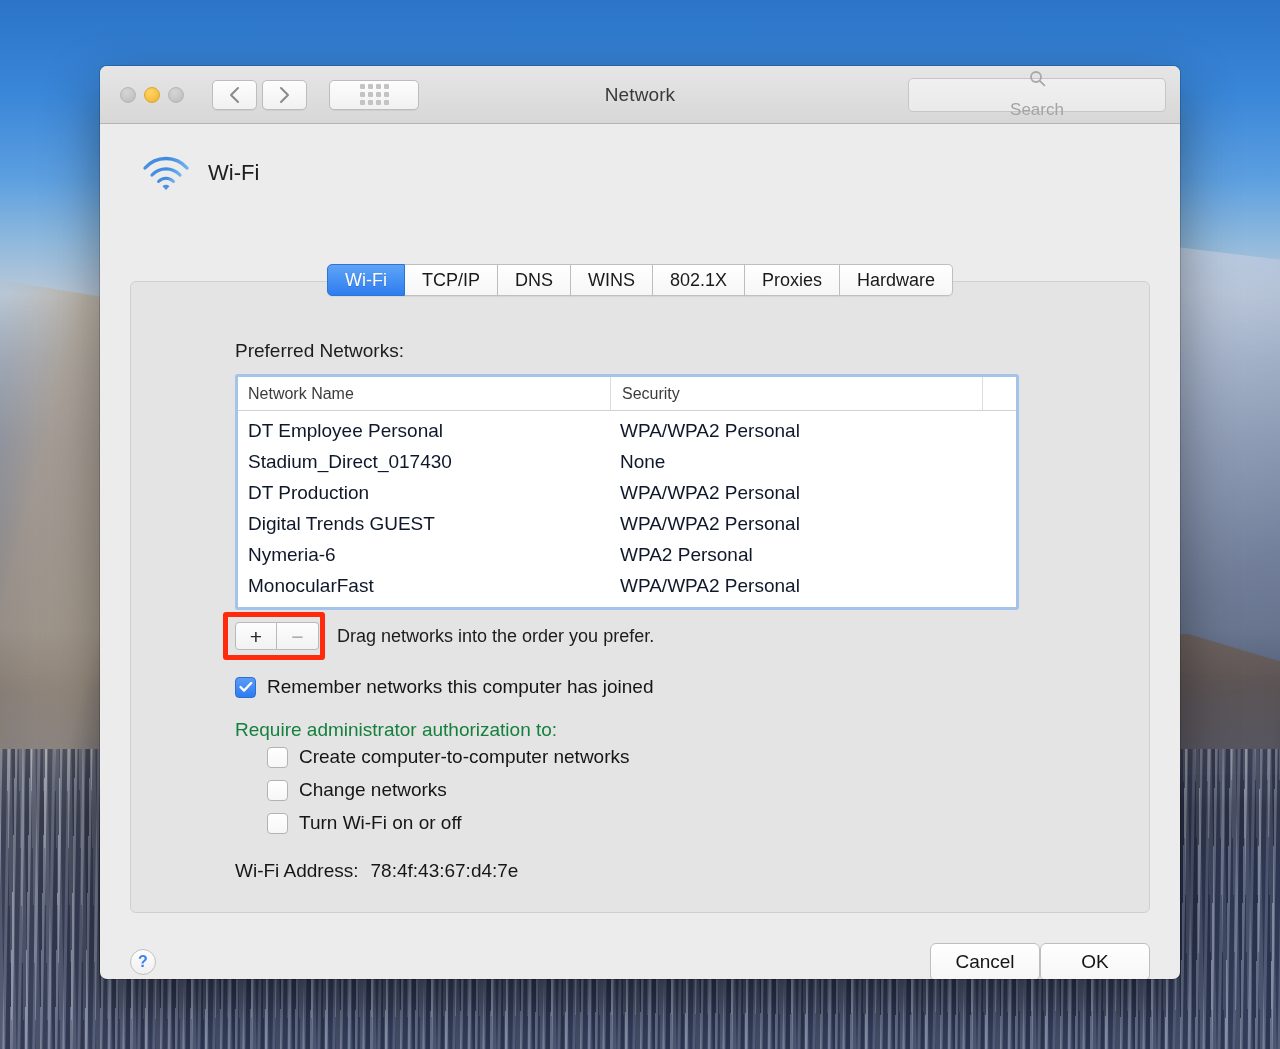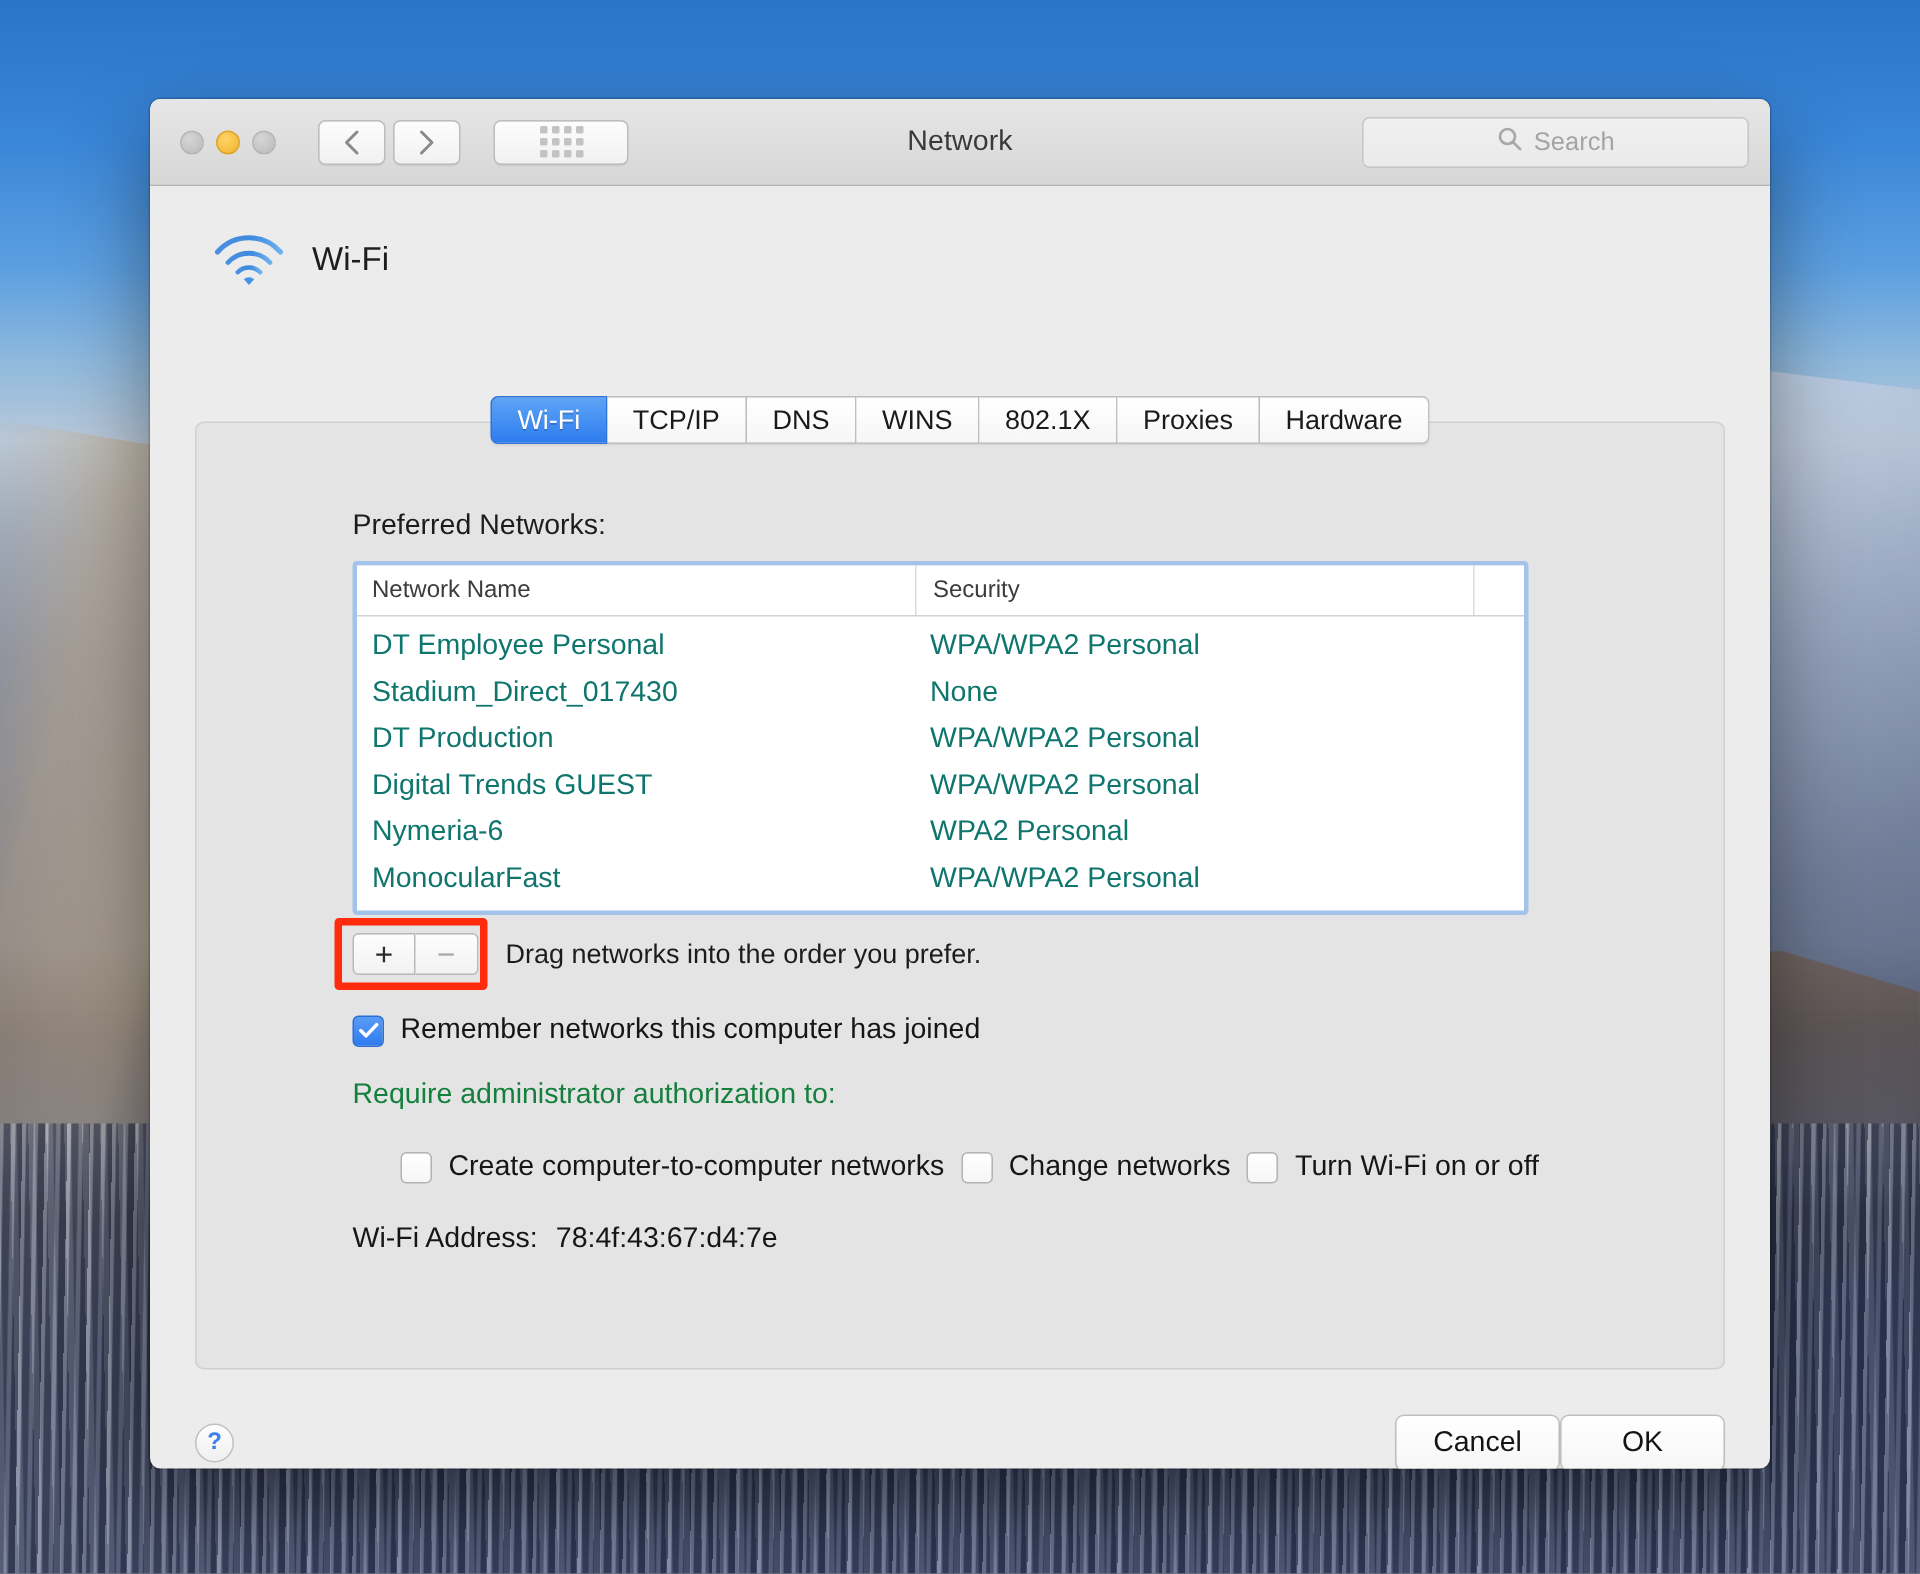--- a/index.html
+++ b/index.html
@@ -134,21 +134,21 @@
     display: flex; align-items: center; justify-content: center;
     font-size: 19px; color: #3a3a3a; pointer-events: none;
     letter-spacing: .1px;
   }
   #search-wrap { margin-left: auto; }
   #search-field {
     width: 258px; height: 34px; border-radius: 5px;
     background: linear-gradient(to bottom, #f0f0f0, #eaeaea);
     border: 1px solid #c6c6c6;
     display: flex; align-items: center; justify-content: center; gap: 8px;
-    color: #a4a4a4; font-size: 17px;
+    color: #a4a4a4; font-size: 17px; flex-direction: column;
   }
 
   
   #win-body { flex: 1 1 auto; position: relative; padding: 0 16px 0 16px; }
 
   #service-header { display: flex; align-items: center; gap: 18px; padding: 30px 0 0 26px; }
   #wifi-glyph { width: 48px; height: 38px; }
   #service-name { font-size: 22px; color: #1d1d1d; }
 
   
@@ -197,21 +197,21 @@
     display: flex; height: 34px; align-items: center;
     border-bottom: 1px solid #d2d2d2;
     background: #ffffff;
   }
   .th { font-size: 16px; color: #3c3c3c; padding-left: 10px; position: relative; height: 100%; display:flex; align-items:center; }
   .th.c1 { width: 372px; }
   .th.c2 { width: 372px; border-left: 1px solid #dcdcdc; padding-left: 11px; }
   .th.c3 { flex: 1; border-left: 1px solid #dcdcdc; }
   #table-body { padding: 4px 0 6px 0; }
   .trow { display: flex; height: 31px; align-items: center; }
-  .td { font-size: 19px; color: #0f766e; padding-left: 10px; }
+  .td { font-size: 19px; color: #0f172a; padding-left: 10px; }
   .td.c1 { width: 372px; }
   .td.c2 { width: 372px; }
 
   
   #addrow { display: flex; align-items: center; margin-top: 12px; position: relative; }
   #pm-highlight {
     position: absolute; left: -12px; top: -10px;
     width: 102px; height: 48px;
     border: 5px solid #ff2b0c; border-radius: 3px;
     pointer-events: none;
@@ -240,21 +240,21 @@
   }
   .cbox.on {
     background: linear-gradient(to bottom, #5a9bf6, #2f7bf0);
     border-color: #2a6fd6;
   }
   .cbox.on svg { display: block; }
   .cbox svg { display: none; }
   .cblabel { font-size: 19px; color: #161616; }
 
   #require-label { font-size: 19px; color: #15803d; margin-top: 21px; }
-  #require-list { margin-top: 26px; padding-left: 32px; display: flex; flex-direction: row; gap: 11px; }
+  #require-list { margin-top: 5px; padding-left: 32px; display: flex; flex-direction: column; gap: 11px; }
 
   #wifi-address { margin-top: 26px; font-size: 19px; color: #161616; }
   #wifi-address .mac { margin-left: 12px; }
 
   
   #footer {
     position: absolute; left: 30px; right: 30px; top: 808px; height: 60px;
     display: flex; align-items: center;
   }
   #help-btn {

